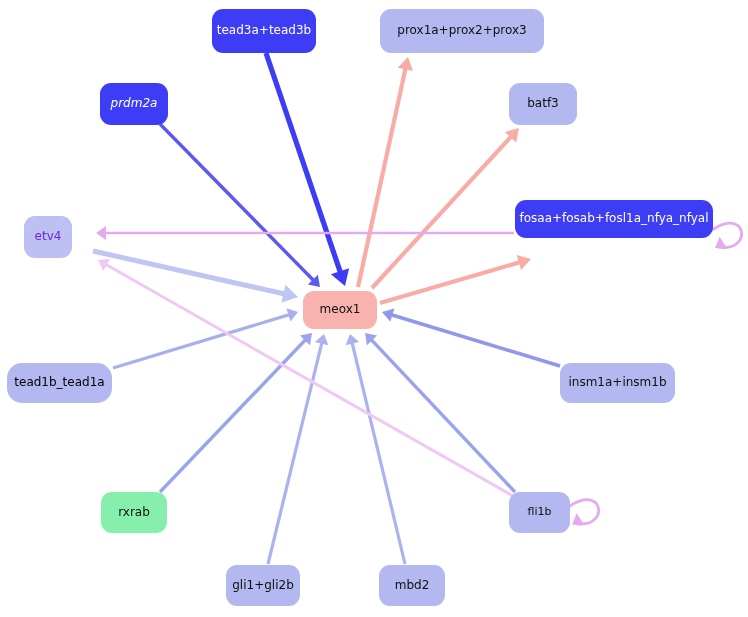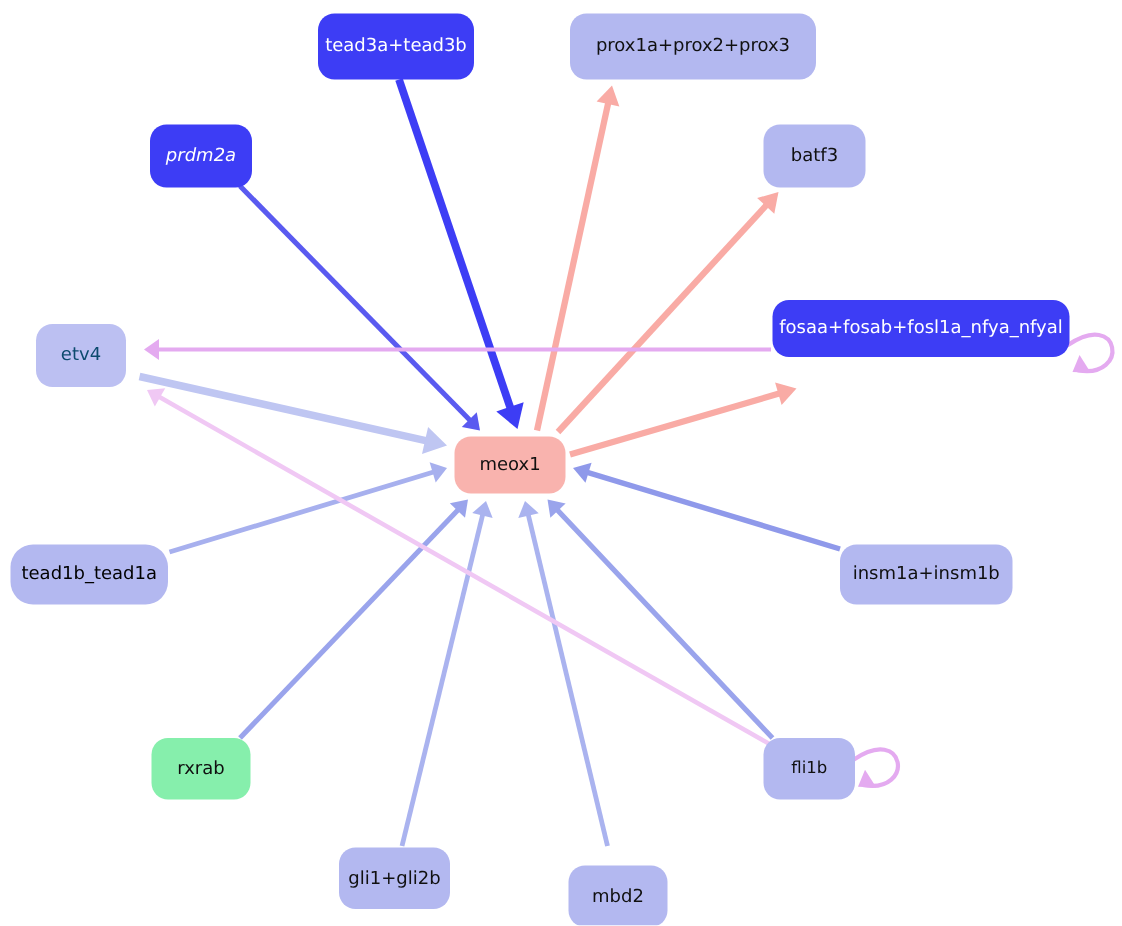--- a/index.html
+++ b/index.html
@@ -119,21 +119,21 @@
       </div>
       <div class="node" style="left: 342px; top: 9px; width: 164px; height: 44px; background: rgb(179, 184, 240); color: rgb(16, 16, 16); font-size: 12px; margin-left: 38px;">
         <span class="node-label">prox1a+prox2+prox3</span>
       </div>
       <div class="node" style="left: 100px; top: 83px; width: 68px; height: 42px; background: rgb(61, 61, 245); color: rgb(255, 255, 255); font-size: 12px; font-style: italic;">
         <span class="node-label">prdm2a</span>
       </div>
       <div class="node" style="left: 509px; top: 83px; width: 68px; height: 42px; background: rgb(179, 184, 240); color: rgb(16, 16, 16); font-size: 12px;">
         <span class="node-label">batf3</span>
       </div>
-      <div class="node" style="left: 24px; top: 216px; width: 60px; height: 42px; background: rgb(188, 192, 242); color: #0c4a6e; font-size: 12px;">
+      <div class="node" style="left: 24px; top: 216px; width: 48px; height: 42px; background: rgb(188, 192, 242); color: #6d28d9; font-size: 12px;">
         <span class="node-label">etv4</span>
       </div>
       <div class="node" style="left: 515px; top: 200px; width: 198px; height: 38px; background: rgb(61, 61, 245); color: rgb(255, 255, 255); font-size: 12px;">
         <span class="node-label">fosaa+fosab+fosl1a_nfya_nfyal</span>
       </div>
       <div class="node" style="left: 303px; top: 291px; width: 74px; height: 38px; background: rgb(249, 179, 174); color: rgb(16, 16, 16); font-size: 12px;">
         <span class="node-label">meox1</span>
       </div>
       <div class="node" style="left: 7px; top: 363px; width: 105px; height: 40px; background: rgb(179, 184, 240); color: #000000; font-size: 12px; border-radius: 15px;">
         <span class="node-label">tead1b_tead1a</span>
@@ -143,17 +143,17 @@
       </div>
       <div class="node" style="left: 101px; top: 492px; width: 66px; height: 41px; background: #86efac; color: rgb(16, 16, 16); font-size: 12px;">
         <span class="node-label">rxrab</span>
       </div>
       <div class="node" style="left: 509px; top: 492px; width: 61px; height: 41px; background: rgb(179, 184, 240); color: rgb(16, 16, 16); font-size: 11px;">
         <span class="node-label">fli1b</span>
       </div>
       <div class="node" style="left: 226px; top: 565px; width: 74px; height: 41px; background: rgb(179, 184, 240); color: rgb(16, 16, 16); font-size: 12px;">
         <span class="node-label">gli1+gli2b</span>
       </div>
-      <div class="node" style="left: 379px; top: 565px; width: 66px; height: 41px; background: rgb(179, 184, 240); color: rgb(16, 16, 16); font-size: 12px; margin-top: 12px;">
+      <div class="node" style="left: 379px; top: 565px; width: 66px; height: 41px; background: rgb(179, 184, 240); color: rgb(16, 16, 16); font-size: 12px;">
         <span class="node-label">mbd2</span>
       </div>
     </div>
 </div>
 
 </body></html>

